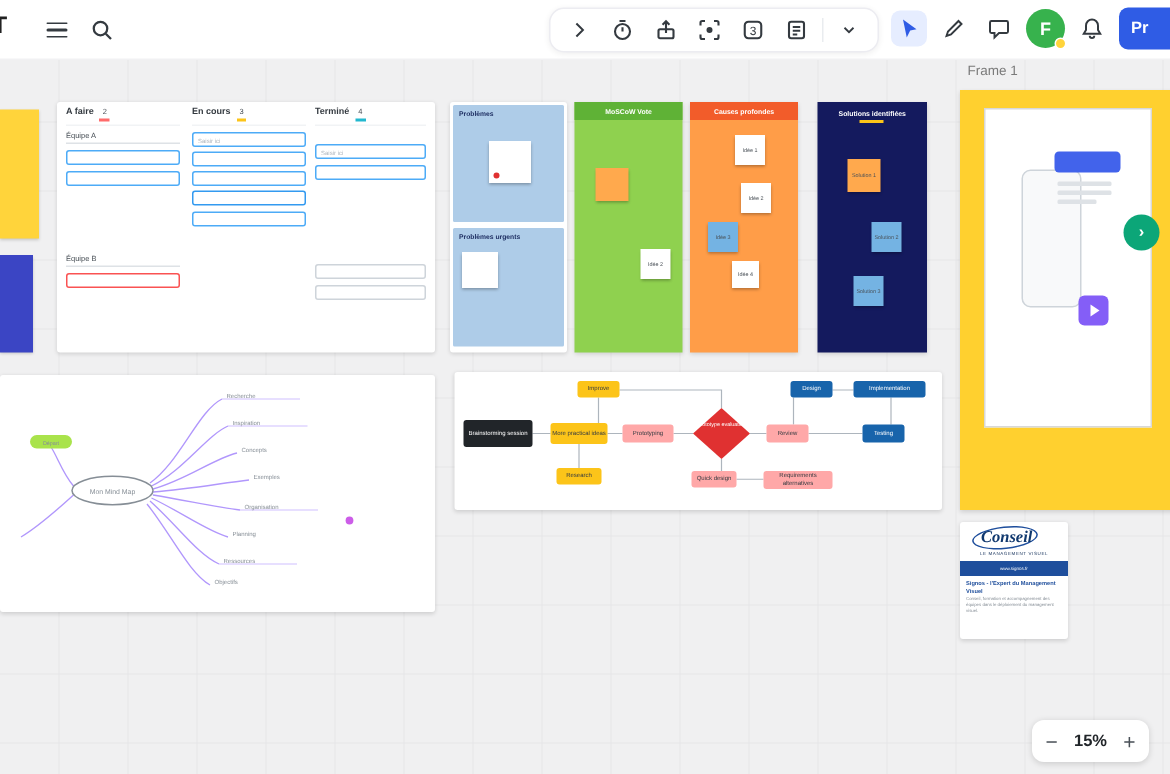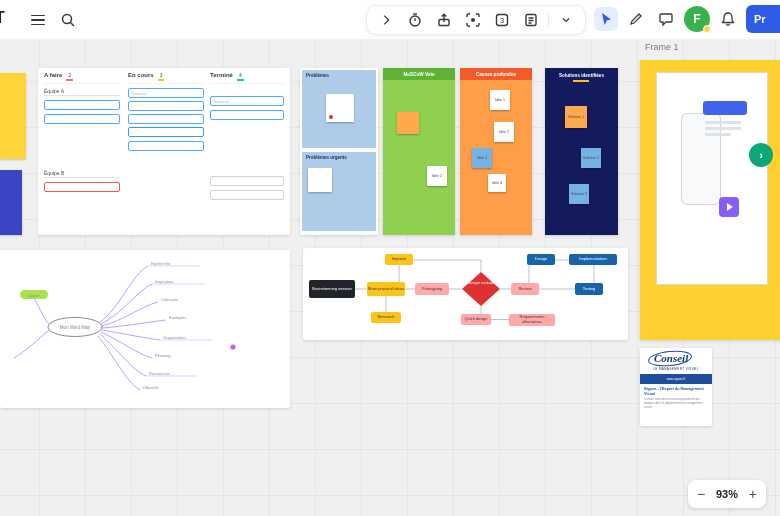--- a/index.html
+++ b/index.html
@@ -389,18 +389,18 @@
       </div>
       <div class="sg-band">www.signos.fr</div>
       <div class="sg-body">
         <div class="sg-heading">Signos - l'Expert du Management Visuel</div>
         <div class="sg-text">Conseil, formation et accompagnement des équipes dans le déploiement du management visuel.</div>
       </div>
     </div>
 
     <div class="zoomctl">
       <button class="zbtn">−</button>
-      <span class="zlevel">93%</span>
+      <span class="zlevel">15%</span>
       <button class="zbtn">+</button>
     </div>
 
   </div>
 </div>
 
 </body></html>

